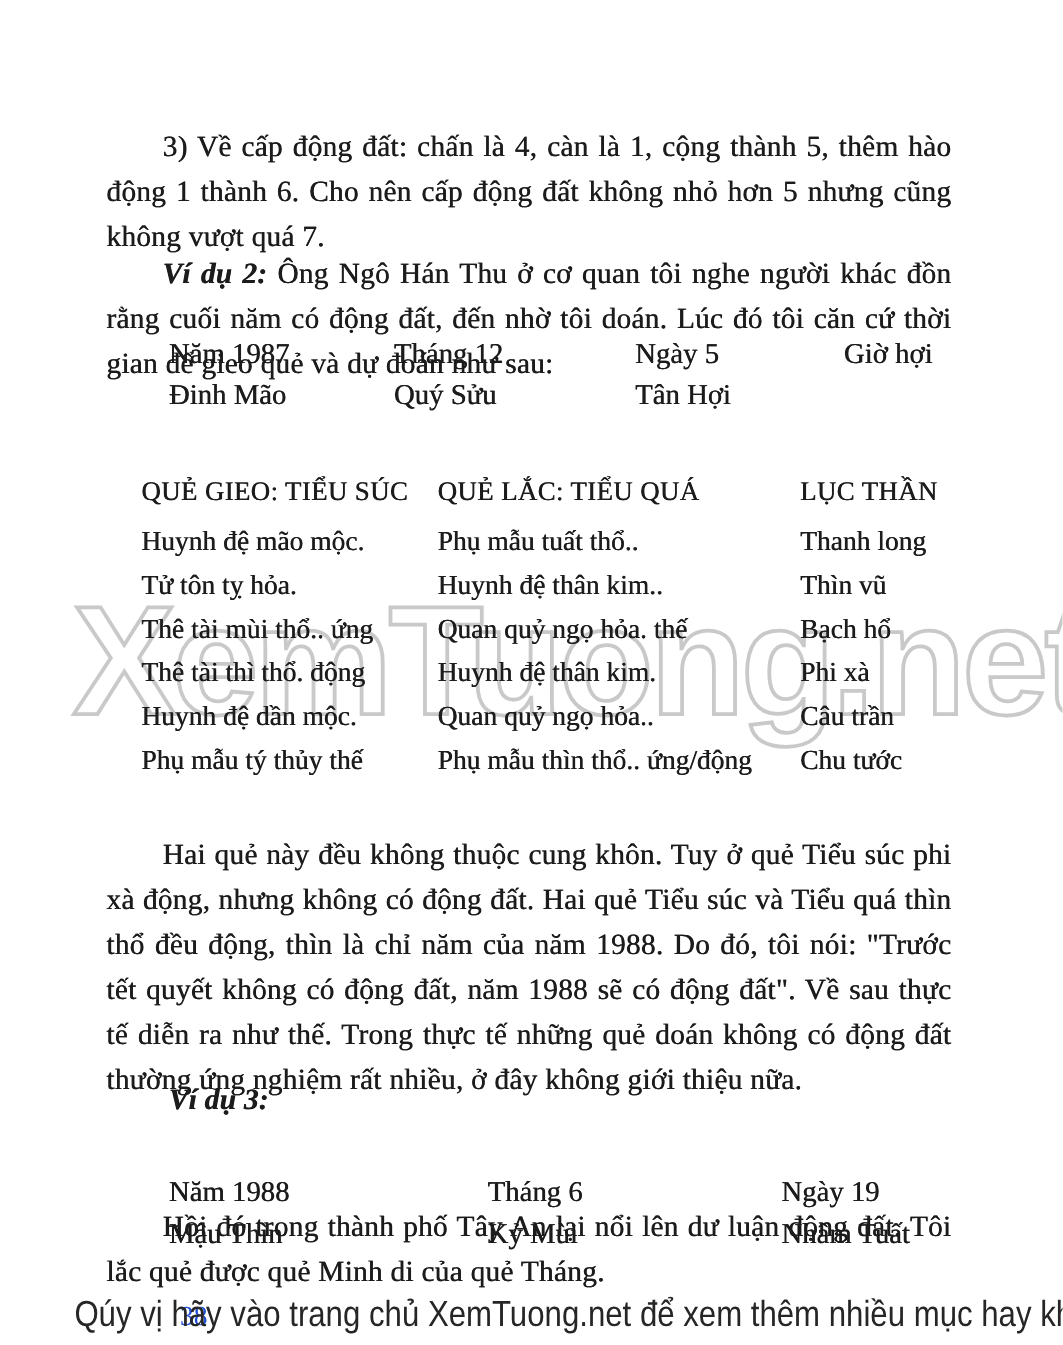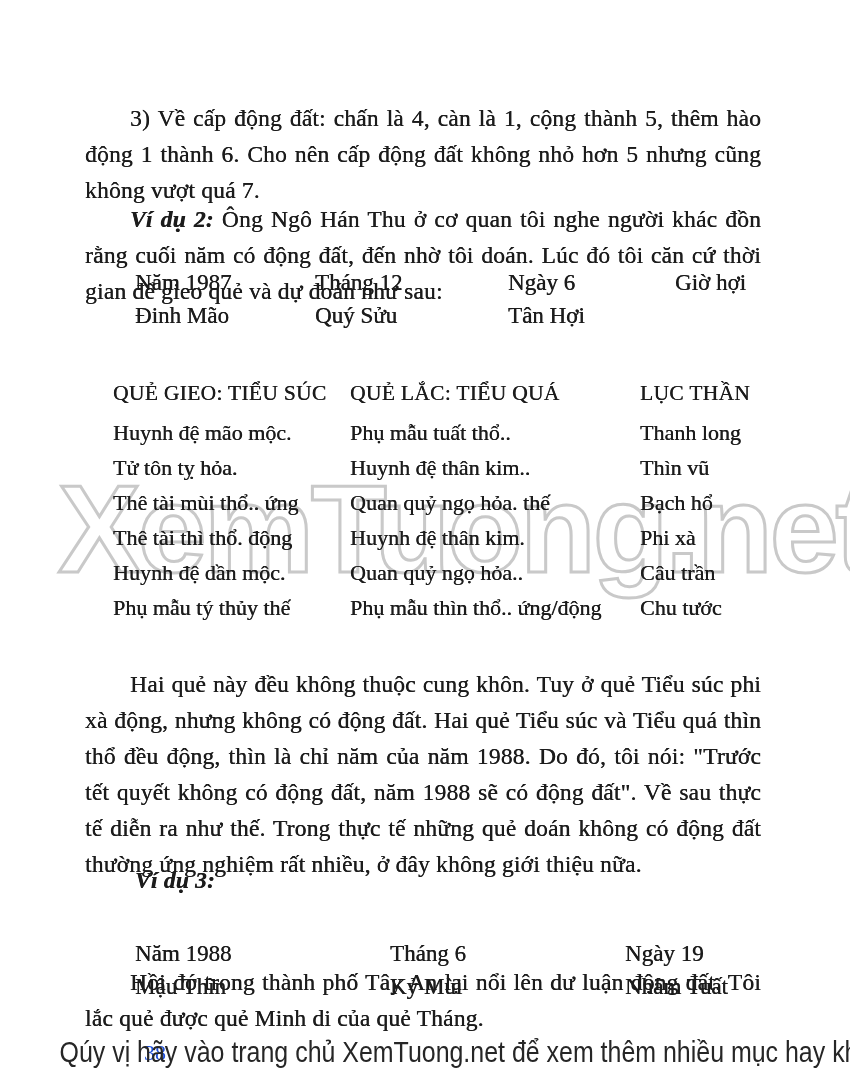--- a/index.html
+++ b/index.html
@@ -82,21 +82,21 @@
 <div class="abs watermark">XemTuong.net</div>
 
 <p class="abs layer para indent" style="top:76px;">3) Về cấp động đất: chấn là 4, càn là 1, cộng thành 5, thêm hào động 1 thành 6. Cho nên cấp động đất không nhỏ hơn 5 nhưng cũng không vượt quá 7.</p>
 
 <p class="abs layer para indent" style="top:185px;margin-top:16px;"><span class="ex-label">Ví dụ 2:</span><span> Ông Ngô Hán Thu ở cơ quan tôi nghe người khác đồn rằng cuối năm có động đất, đến nhờ tôi doán. Lúc đó tôi căn cứ thời gian để gieo quẻ và dự đoán như sau:</span></p>
 
 <div class="abs layer dates dates1" style="top:266px;">
   <div class="drow">
     <span>Năm 1987</span>
     <span>Tháng 12</span>
-    <span>Ngày 6</span>
+    <span>Ngày 5</span>
     <span>Giờ hợi</span>
   </div>
   <div class="drow">
     <span>Đinh Mão</span>
     <span>Quý Sửu</span>
     <span>Tân Hợi</span>
   </div>
 </div>
 
 <div class="abs layer hextable" style="top:378px;">

